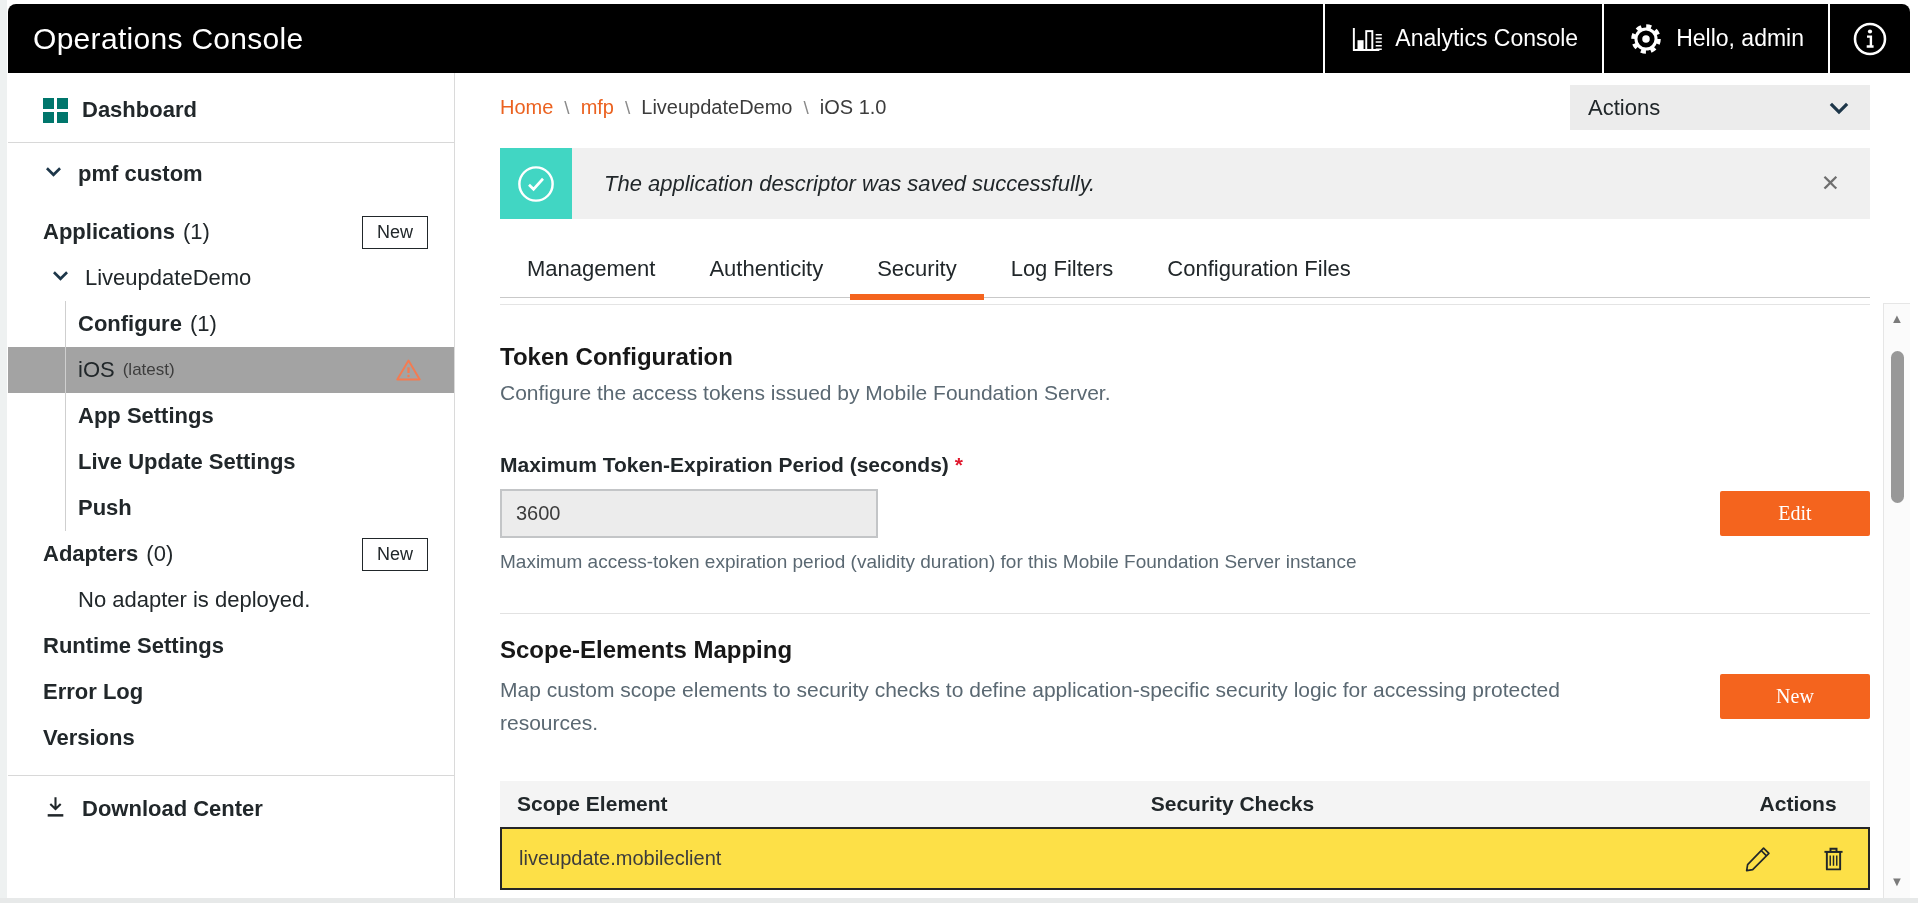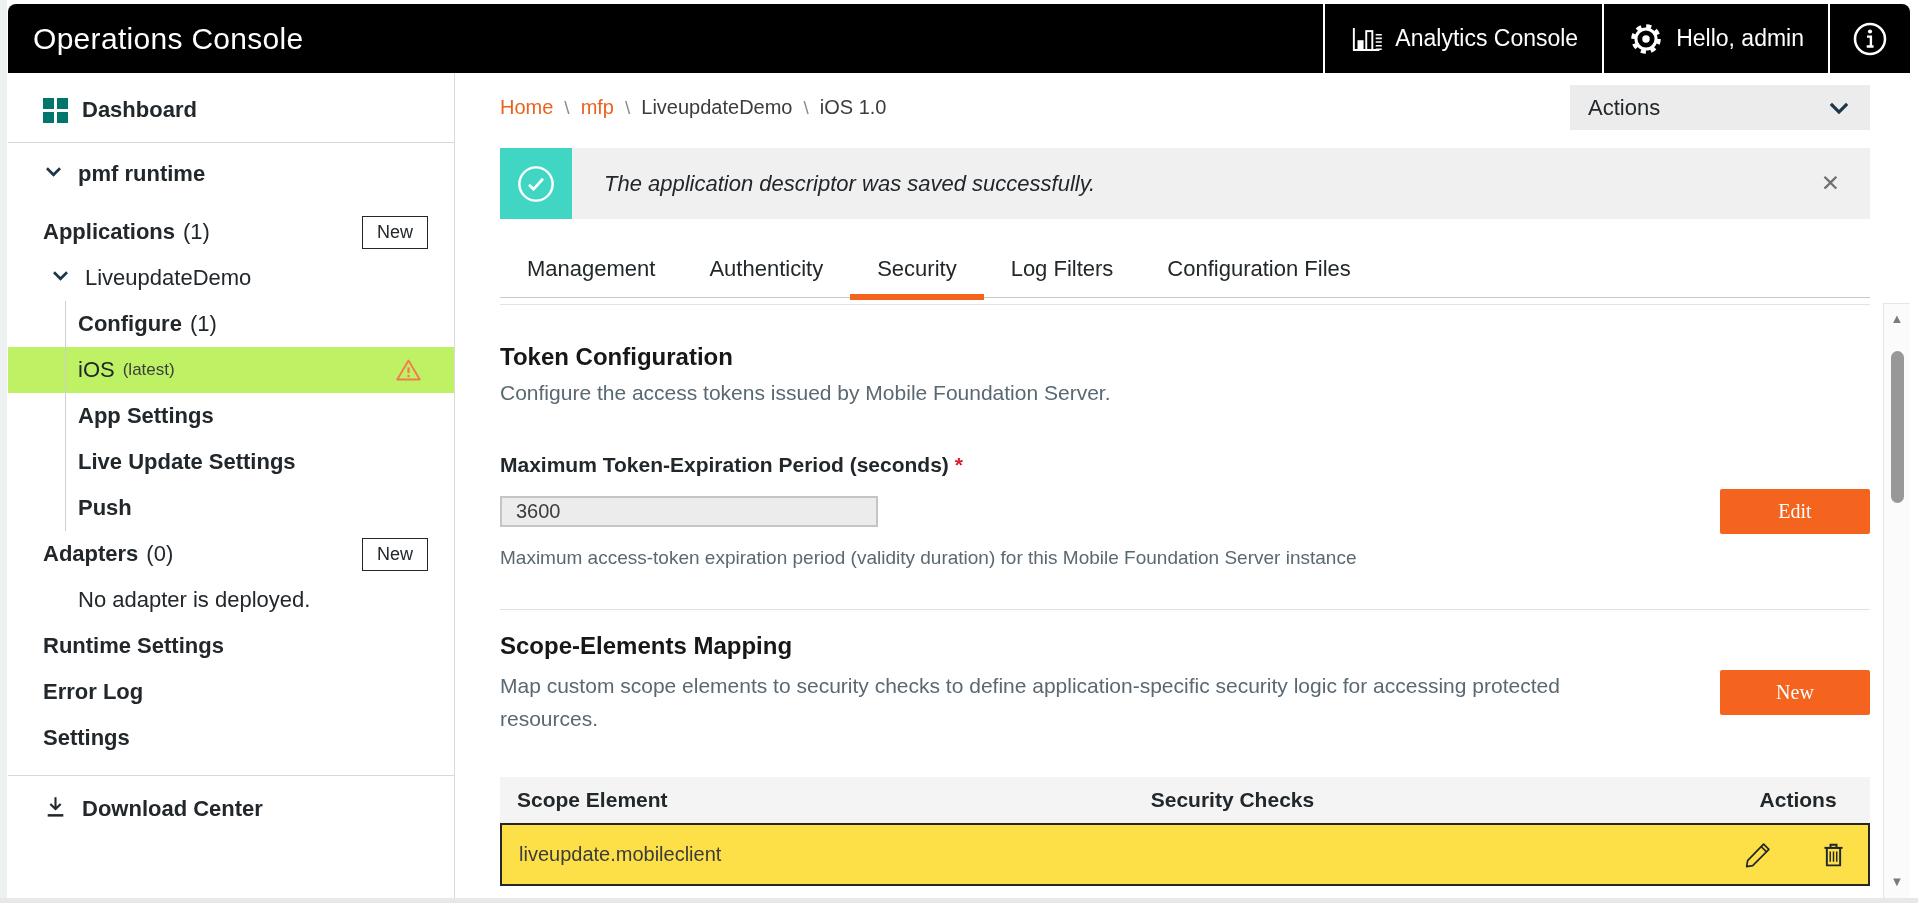--- a/index.html
+++ b/index.html
@@ -34,21 +34,21 @@
   .side-divider { border-top:1px solid #d8d8d8; margin:9px 0 8px 0; }
   .grid-icon { width:25px; height:25px; display:grid; grid-template-columns:11px 11px; grid-template-rows:11px 11px;
                gap:3px; margin-right:14px; flex:none; }
   .grid-icon span { background:#00766c; }
   .chev { margin-right:14px; flex:none; }
   .new-btn { margin-left:auto; margin-right:26px; font-size:18px; font-weight:400; border:1px solid #21272a;
              background:#fff; padding:5px 14px; cursor:pointer; color:#21272a; font-family:inherit; }
   .side-group { position:relative; }
   .side-group .vline { position:absolute; left:57px; top:0; bottom:0; width:1px; background:#cfcfcf; }
   .side-group .side-item { padding-left:70px; }
-  .item-ios { font-weight:400; background:#bef264; }
+  .item-ios { font-weight:400; background:#a3a3a3; }
   .item-ios .tag { font-size:17px; color:#3d3d3d; margin-left:8px; }
   .warn-wrap { margin-left:auto; margin-right:32px; display:flex; align-items:center; }
   .muted-item { font-weight:400; padding-left:70px; }
   .dl-icon { margin-right:14px; flex:none; }
 
   
   .main { flex:1; position:relative; overflow:hidden; padding:0 40px 0 45px; }
   .row1 { margin-top:12px; height:45px; display:flex; align-items:center;gap:39px; }
   .breadcrumb { display:flex; align-items:center; font-size:20px; }
   .crumb-link { color:#eb6220; cursor:pointer; }
@@ -68,21 +68,21 @@
          cursor:pointer; position:relative; }
   .tab.active { font-weight:normal; }
   .tab.active::after { content:""; position:absolute; left:0; right:0; bottom:-3px; height:6px; background:#f4641e; }
   .tabs-hairline { border-top:1px solid #e4e4e4; margin-top:6px; }
 
   .section-title { margin-top:38px; font-size:24px; font-weight:bold; color:#171717; }
   .section-sub { margin-top:10px; font-size:21px; color:#5a6872; }
   .field-label { margin-top:48px; font-size:21px; font-weight:bold; }
   .req { color:#e0182d; margin-left:6px; font-weight:bold; }
   .field-row { margin-top:12px; display:flex; align-items:center; }
-  .field-input { width:378px; height:31px; background:#ececec; border:2px solid #c3c5c7; font-size:20px;
+  .field-input { width:378px; height:49px; background:#ececec; border:2px solid #c3c5c7; font-size:20px;
                  color:#3c3c3c; padding:0 14px; font-family:inherit; }
   .btn-orange { margin-left:auto; width:150px; height:45px; background:#f4641e; color:#fff; border:none;
                 font-size:20px; font-family:Liberation Serif, serif; cursor:pointer; border-radius:2px; }
   .helper { margin-top:13px; font-size:19px; color:#5a6872; }
   .sec-divider { margin-top:40px; border-top:1px solid #e2e2e2; }
   .scope-head-row { margin-top:10px; display:flex; align-items:flex-start; }
   .scope-desc { font-size:21px; color:#5a6872; max-width:1085px; line-height:1.55; }
 
   .table { margin-top:42px; }
   .t-head { display:flex; background:#f4f4f4; height:46px; align-items:center; font-size:21px; font-weight:bold; }
@@ -158,21 +158,21 @@
       </div>
 
       <div class="side-divider"></div>
 
       <div class="side-item" style="margin-top:8px;">
         <span class="chev">
           <svg width="21" height="21" viewBox="0 0 16 16">
               <path d="M3 5.5l5 5 5-5" fill="none" stroke="#1d3649" stroke-width="2"></path>
             </svg>
         </span>
-        <span>pmf runtime</span>
+        <span>pmf custom</span>
       </div>
 
       <div class="side-item" style="margin-top:12px;">
         <span>Applications</span>
         <span class="count">(1)</span>
         <button class="new-btn">New</button>
       </div>
 
       <div class="side-item" style="padding-left:42px;">
         <span class="chev">
@@ -226,21 +226,21 @@
 
       <div class="side-item">
         <span>Runtime Settings</span>
       </div>
 
       <div class="side-item">
         <span>Error Log</span>
       </div>
 
       <div class="side-item">
-        <span>Settings</span>
+        <span>Versions</span>
       </div>
 
       <div class="side-divider" style="margin-top:14px;margin-bottom:10px;"></div>
 
       <div class="side-item">
         <span class="dl-icon">
           <svg width="25" height="25" viewBox="0 0 24 24" fill="none" stroke="#21272a" stroke-width="2">
             <path d="M12 3v11M7 9.5l5 5 5-5"></path>
               <path d="M4.5 20.5h15" stroke-width="2.4"></path>
           </svg>

